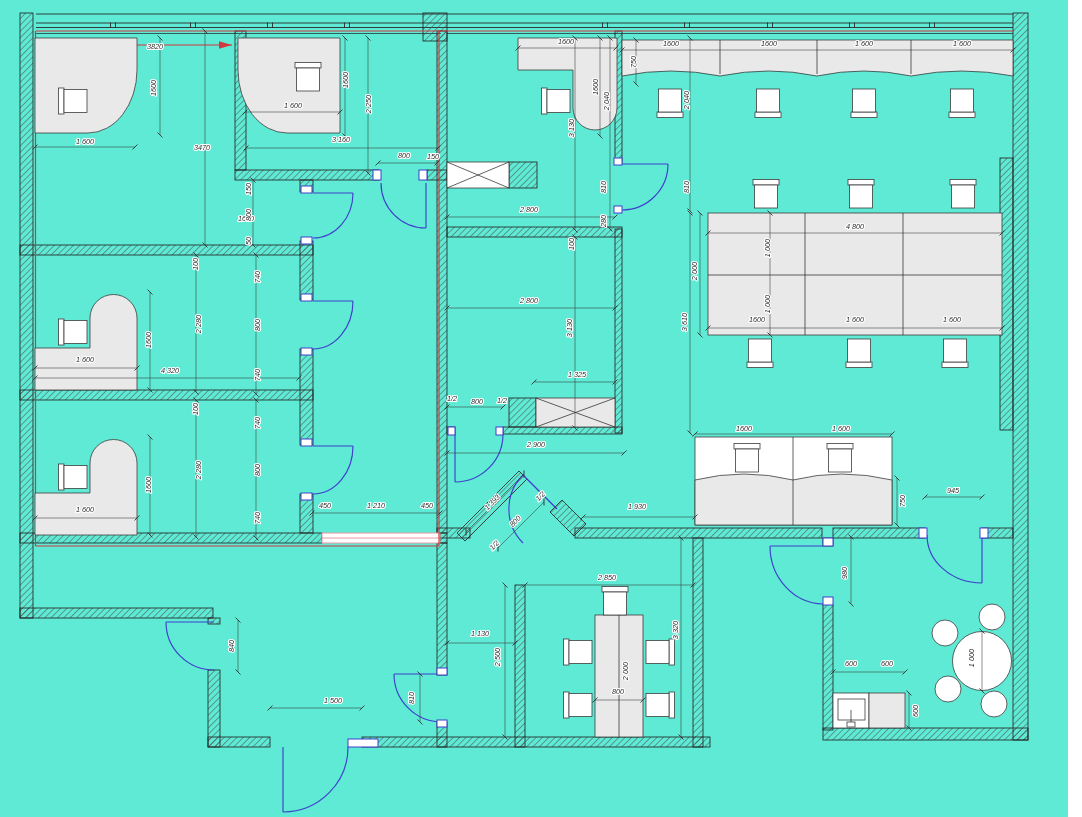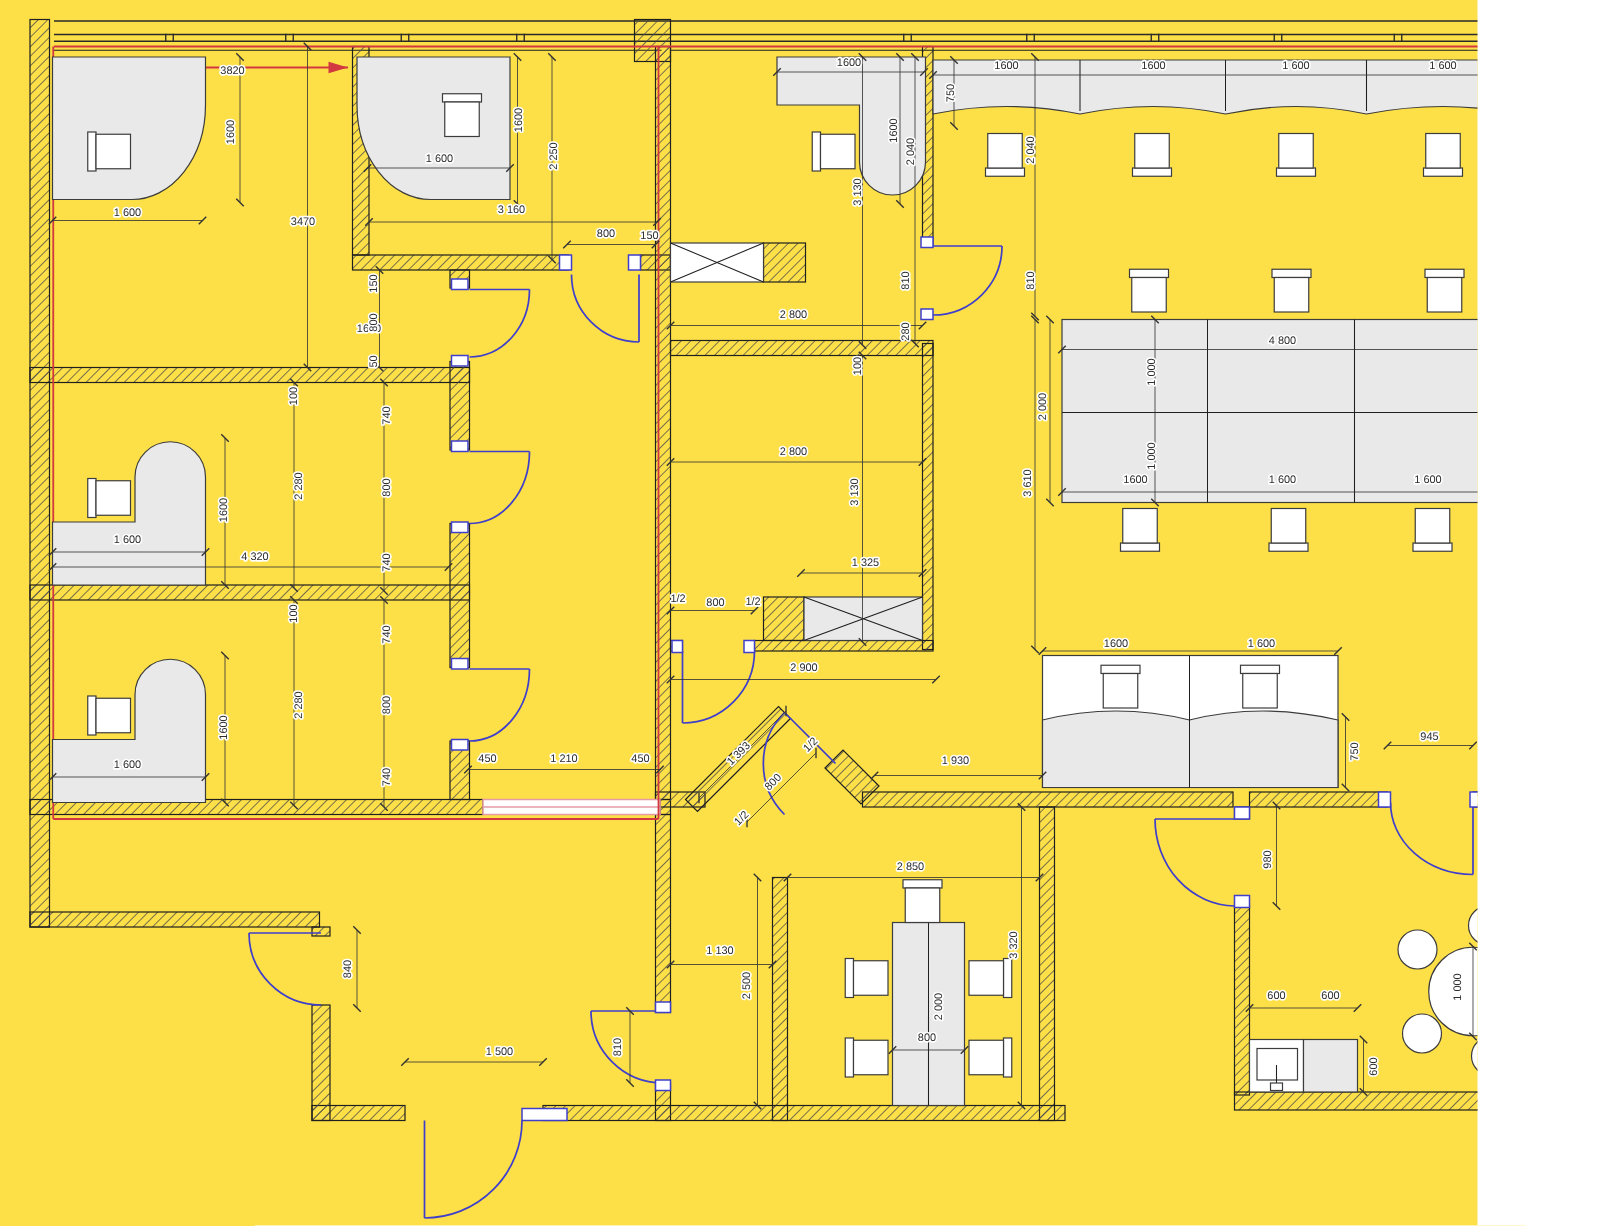--- a/index.html
+++ b/index.html
@@ -1,16 +1,16 @@
 <!DOCTYPE html>
 <html style="--outline: #1f1f1f; --door: #3f3fcc; --red: #d1383f; --pink: #e59aa4; --furn: #e9e9e9; --dim: #2e2e2e;"><head>
 <meta charset="utf-8">
 <style>
   html,body{margin:0;padding:0;background:#fff;}
-  .stage{width:985px;height:817px;position:relative;background:#fde047;overflow:hidden;}
+  .stage{width:1068px;height:817px;position:relative;background:#5eead4;overflow:hidden;font-style:italic;}
   svg{display:block;}
   svg text{
     font-family:"Liberation Sans",sans-serif;
     font-size:7.3px;
     fill:var(--dim,#2e2e2e);
     text-anchor:middle;
     paint-order:stroke;
     stroke:#fff;
     stroke-width:2.2px;
     stroke-linejoin:round;

